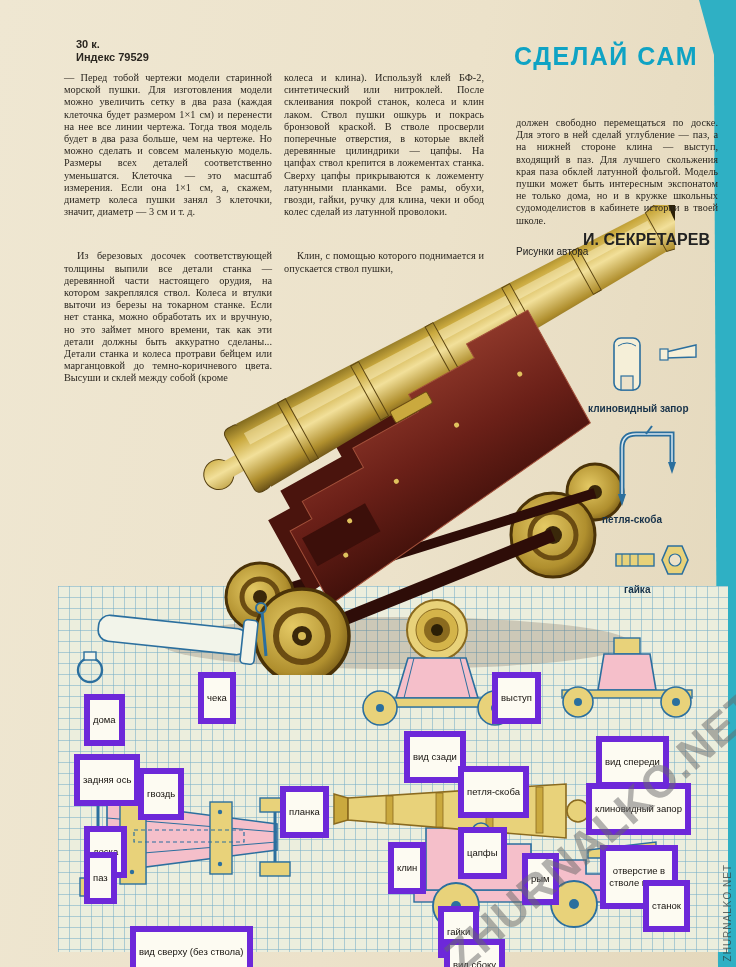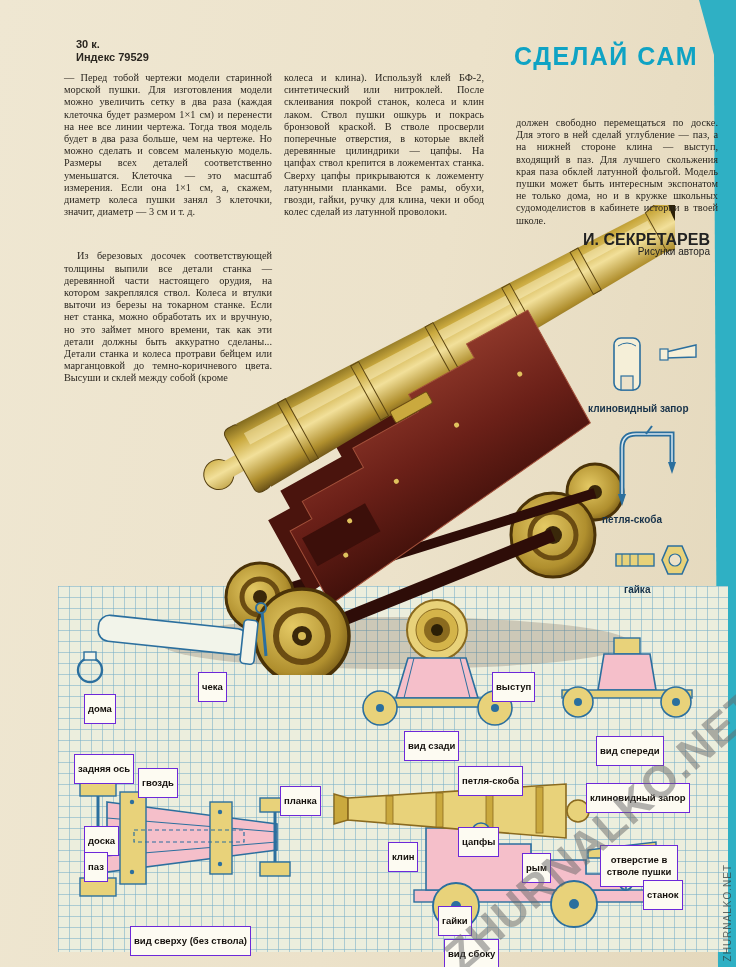--- a/index.html
+++ b/index.html
@@ -25,38 +25,38 @@
     position:absolute; z-index:4;
     font-family:"Liberation Serif", serif;
     font-size:10.3px; line-height:12.2px; text-align:justify; color:#2b2721;
   }
   .col1 { left:64px; top:72px; width:208px; }
   .col2 { left:284px; top:72px; width:200px; }
   .col3 { left:516px; top:72px; width:202px;margin-top:45px; }
   .col p.indent { text-indent:13px;margin-top:32px; }
   .author { margin-top:7px; text-align:right; padding-right:8px;
     font-family:"Liberation Sans",sans-serif; font-size:16px; font-weight:bold; color:#222; }
-  .author-sub { text-align:right; padding-right:8px;
+  .author-sub { padding-right:8px;
     font-family:"Liberation Sans",sans-serif; font-size:10px; color:#222; }
 
   .gridpaper {
     position:absolute; left:58px; top:586px; width:670px; height:366px; z-index:2;
     background-color:#eceedd;
     background-image:
       linear-gradient(rgba(120,175,200,.55) 1px, transparent 1px),
       linear-gradient(90deg, rgba(120,175,200,.55) 1px, transparent 1px);
     background-size:11px 11px;
   }
 
   .abs { position:absolute; } .z3 { z-index:3; } .z4 { z-index:4; }
 
   .lbl {
     position:absolute; z-index:5;
-    background:#fdfbf2; border:1px solid #6d28d9;
-    padding:8px 3px; font-size:9.5px; line-height:12px; font-weight:bold;
+    background:#fdfbf2; border:6px solid #6d28d9;
+    padding:14px 3px; font-size:9.5px; line-height:12px; font-weight:normal;
     color:#14100c; white-space:nowrap;
   }
   .lbl.multi { white-space:normal; width:78px; text-align:center; }
   .side-lbl {
     position:absolute; z-index:5; font-size:10px; font-weight:bold; color:#17324a; white-space:nowrap;
   }
 
   .wm-diag {
     position:absolute; left:398px; top:792px; width:440px; z-index:6;
     font-size:45px; font-weight:bold; letter-spacing:1px;
@@ -77,20 +77,21 @@
 <div class="price">30 к.</div>
 <div class="index">Индекс 79529</div>
 <div class="title">СДЕЛАЙ САМ</div>
 
 <div class="col col1">
   <p>— Перед тобой чертежи модели старинной морской пушки. Для изготовления модели можно увеличить сетку в два раза (каждая клеточка будет размером 1×1 см) и перенести на нее все линии чертежа. Тогда твоя модель будет в два раза больше, чем на чертеже. Но можно сделать и совсем маленькую модель. Размеры всех деталей соответственно уменьшатся. Клеточка — это масштаб измерения. Если она 1×1 см, а, скажем, диаметр колеса пушки занял 3 клеточки, значит, диаметр — 3 см и т. д.</p>
   <p class="indent">Из березовых досочек соответствующей толщины выпили все детали станка — деревянной части настоящего орудия, на котором закреплялся ствол. Колеса и втулки выточи из березы на токарном станке. Если нет станка, можно обработать их и вручную, но это займет много времени, так как эти детали должны быть аккуратно сделаны... Детали станка и колеса протрави бейцем или марганцовкой до темно-коричневого цвета. Высуши и склей между собой (кроме</p>
 </div>
 <div class="col col2">
   <p>колеса и клина). Используй клей БФ-2, синтетический или нитроклей. После склеивания покрой станок, колеса и клин лаком. Ствол пушки ошкурь и покрась бронзовой краской. В стволе просверли поперечные отверстия, в которые вклей деревянные цилиндрики — цапфы. На цапфах ствол крепится в ложементах станка. Сверху цапфы прикрываются к ложементу латунными планками. Все рамы, обухи, гвозди, гайки, ручку для клина, чеки и обод колес сделай из латунной проволоки.</p>
+  <p class="indent">Клин, с помощью которого поднимается и опускается ствол пушки,</p>
 </div>
 <div class="col col3">
   <p>должен свободно перемещаться по доске. Для этого в ней сделай углубление — паз, а на нижней стороне клина — выступ, входящий в паз. Для лучшего скольжения края паза обклей латунной фольгой. Модель пушки может быть интересным экспонатом не только дома, но и в кружке школьных судомоделистов в кабинете истории в твоей школе.</p>
   <div class="author">И. СЕКРЕТАРЕВ</div>
   <div class="author-sub">Рисунки автора</div>
 </div>
 
 <div class="gridpaper"></div>
 
 <div class="abs z3" style="left:95px; top:205px; width:580px; height:470px;">

